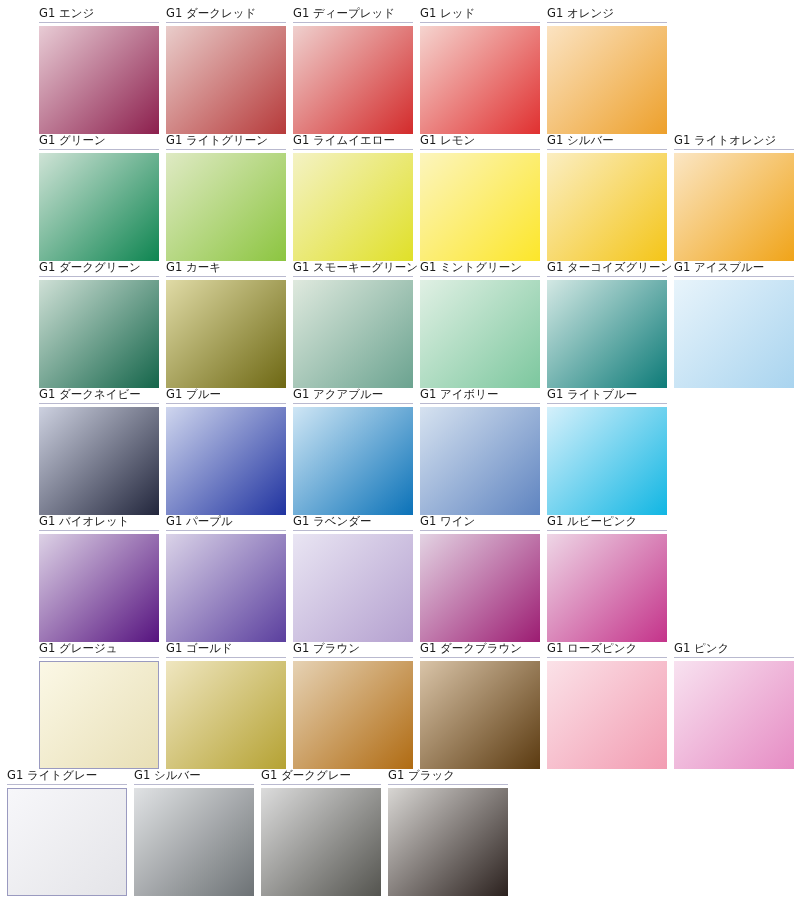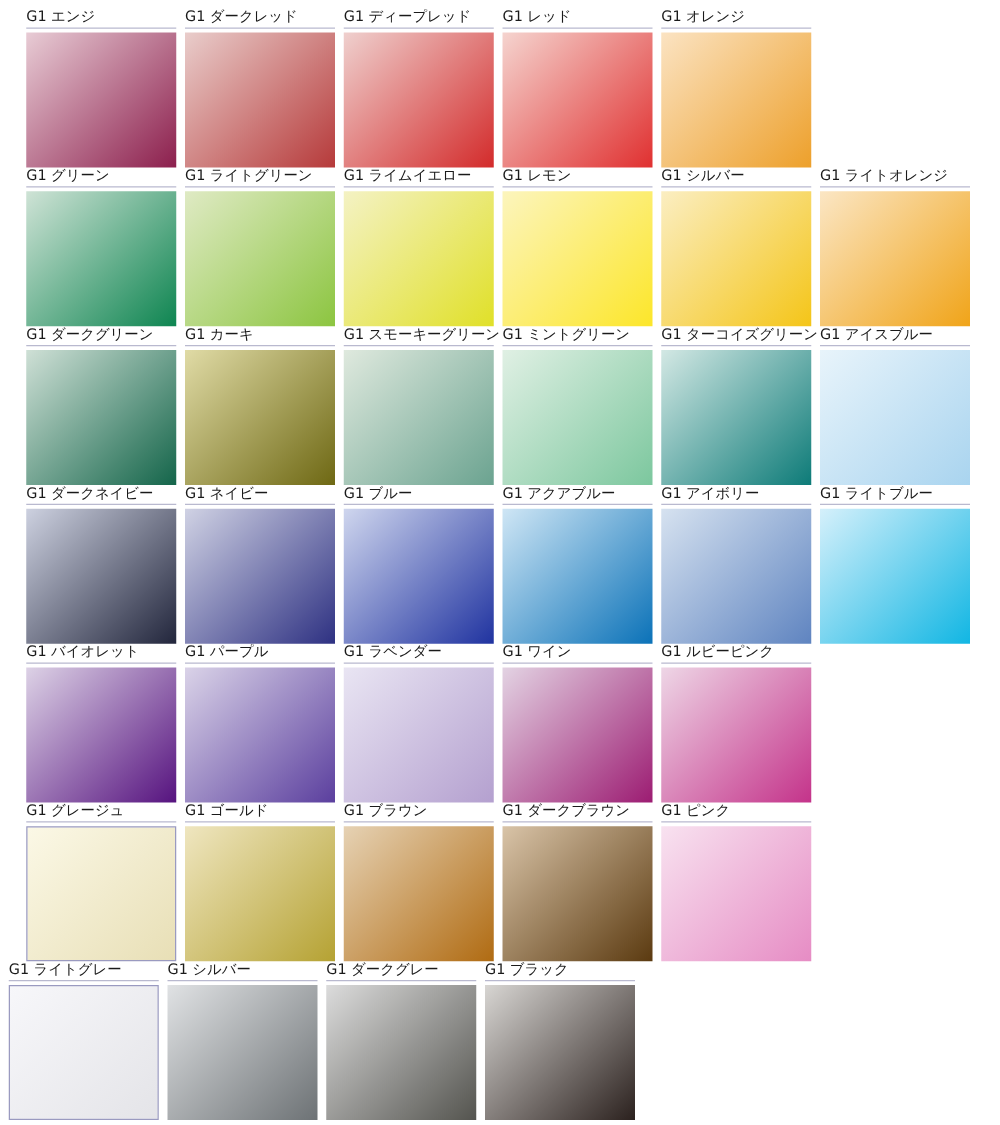--- a/index.html
+++ b/index.html
@@ -29,21 +29,21 @@
   .swatch-cell {
     width: 120px;
     margin-left: 7px;
     margin-right: 0;
     display: flex;
     flex-direction: column;
     align-items: flex-start;
     box-sizing: content-box;
   }
   .swatch-cell.col-pad {
-    margin-left: 21px;
+    margin-left: 39px;
   }
   .swatch-label {
     font-size: 11.5px;
     line-height: 14px;
     color: #1a1a1a;
     letter-spacing: 0px;
     white-space: nowrap;
     width: 120px;
     padding-bottom: 2px;
     border-bottom: 1px solid #b9b9cf;
@@ -137,24 +137,20 @@
         <div class="swatch-label">G1 アイスブルー</div>
         <div class="swatch-chip" style="background: linear-gradient(135deg, rgb(232, 244, 251) 0%, rgb(169, 212, 239) 100%);"></div>
       </div>
     </div>
     <div class="swatch-row">
       <div class="swatch-cell col-pad">
         <div class="swatch-label">G1 ダークネイビー</div>
         <div class="swatch-chip" style="background: linear-gradient(135deg, rgb(205, 209, 224) 0%, rgb(34, 38, 60) 100%);"></div>
       </div>
       <div class="swatch-cell">
-        <div class="swatch-label">G1 ネイビー</div>
-        <div class="swatch-chip" style="background: linear-gradient(135deg, rgb(208, 210, 228) 0%, rgb(46, 49, 130) 100%);"></div>
-      </div>
-      <div class="swatch-cell">
         <div class="swatch-label">G1 ブルー</div>
         <div class="swatch-chip" style="background: linear-gradient(135deg, rgb(207, 214, 238) 0%, rgb(32, 51, 160) 100%);"></div>
       </div>
       <div class="swatch-cell">
         <div class="swatch-label">G1 アクアブルー</div>
         <div class="swatch-chip" style="background: linear-gradient(135deg, rgb(207, 230, 245) 0%, rgb(11, 114, 184) 100%);"></div>
       </div>
       <div class="swatch-cell">
         <div class="swatch-label">G1 アイボリー</div>
         <div class="swatch-chip" style="background: linear-gradient(135deg, rgb(214, 226, 240) 0%, rgb(95, 132, 192) 100%);"></div>
@@ -195,20 +191,24 @@
         <div class="swatch-label">G1 ゴールド</div>
         <div class="swatch-chip" style="background: linear-gradient(135deg, rgb(239, 230, 192) 0%, rgb(181, 162, 51) 100%);"></div>
       </div>
       <div class="swatch-cell">
         <div class="swatch-label">G1 ブラウン</div>
         <div class="swatch-chip" style="background: linear-gradient(135deg, rgb(230, 210, 180) 0%, rgb(176, 107, 18) 100%);"></div>
       </div>
       <div class="swatch-cell">
         <div class="swatch-label">G1 ダークブラウン</div>
         <div class="swatch-chip" style="background: linear-gradient(135deg, rgb(217, 196, 168) 0%, rgb(91, 58, 16) 100%);"></div>
+      </div>
+      <div class="swatch-cell">
+        <div class="swatch-label">G1 ローズピンク</div>
+        <div class="swatch-chip" style="background: linear-gradient(135deg, rgb(251, 226, 232) 0%, rgb(242, 156, 178) 100%);"></div>
       </div>
       <div class="swatch-cell">
         <div class="swatch-label">G1 ピンク</div>
         <div class="swatch-chip" style="background: linear-gradient(135deg, rgb(248, 226, 240) 0%, rgb(230, 140, 196) 100%);"></div>
       </div>
     </div>
     <div class="swatch-row">
       <div class="swatch-cell">
         <div class="swatch-label">G1 ライトグレー</div>
         <div class="swatch-chip bordered" style="background: linear-gradient(135deg, rgb(247, 247, 250) 0%, rgb(228, 228, 232) 100%);"></div>

